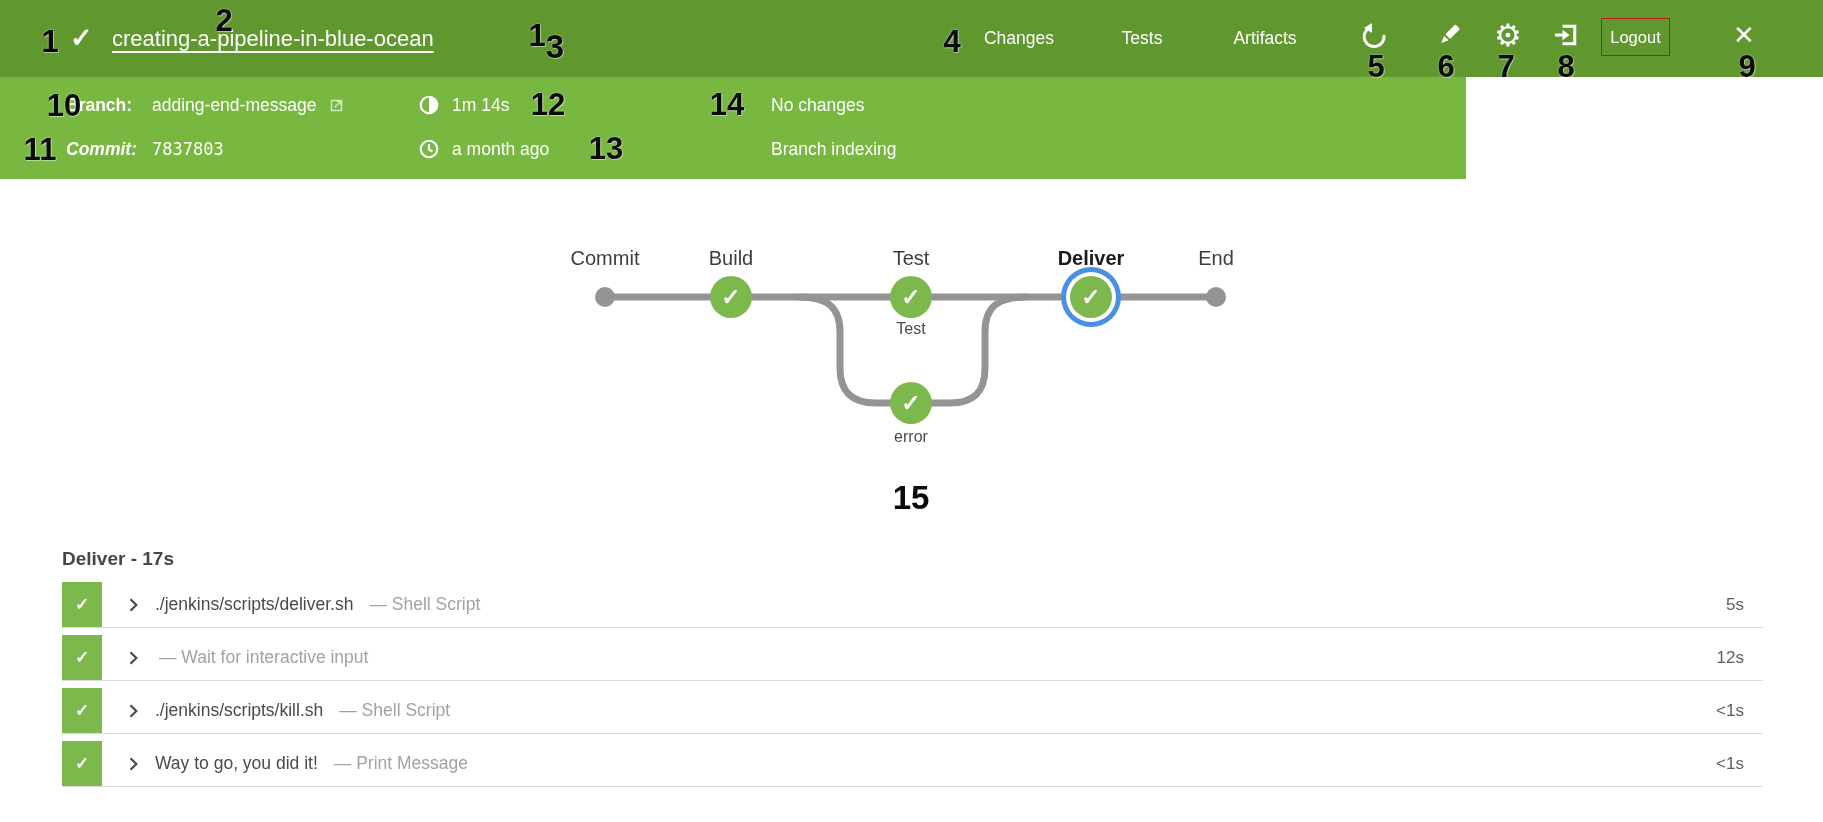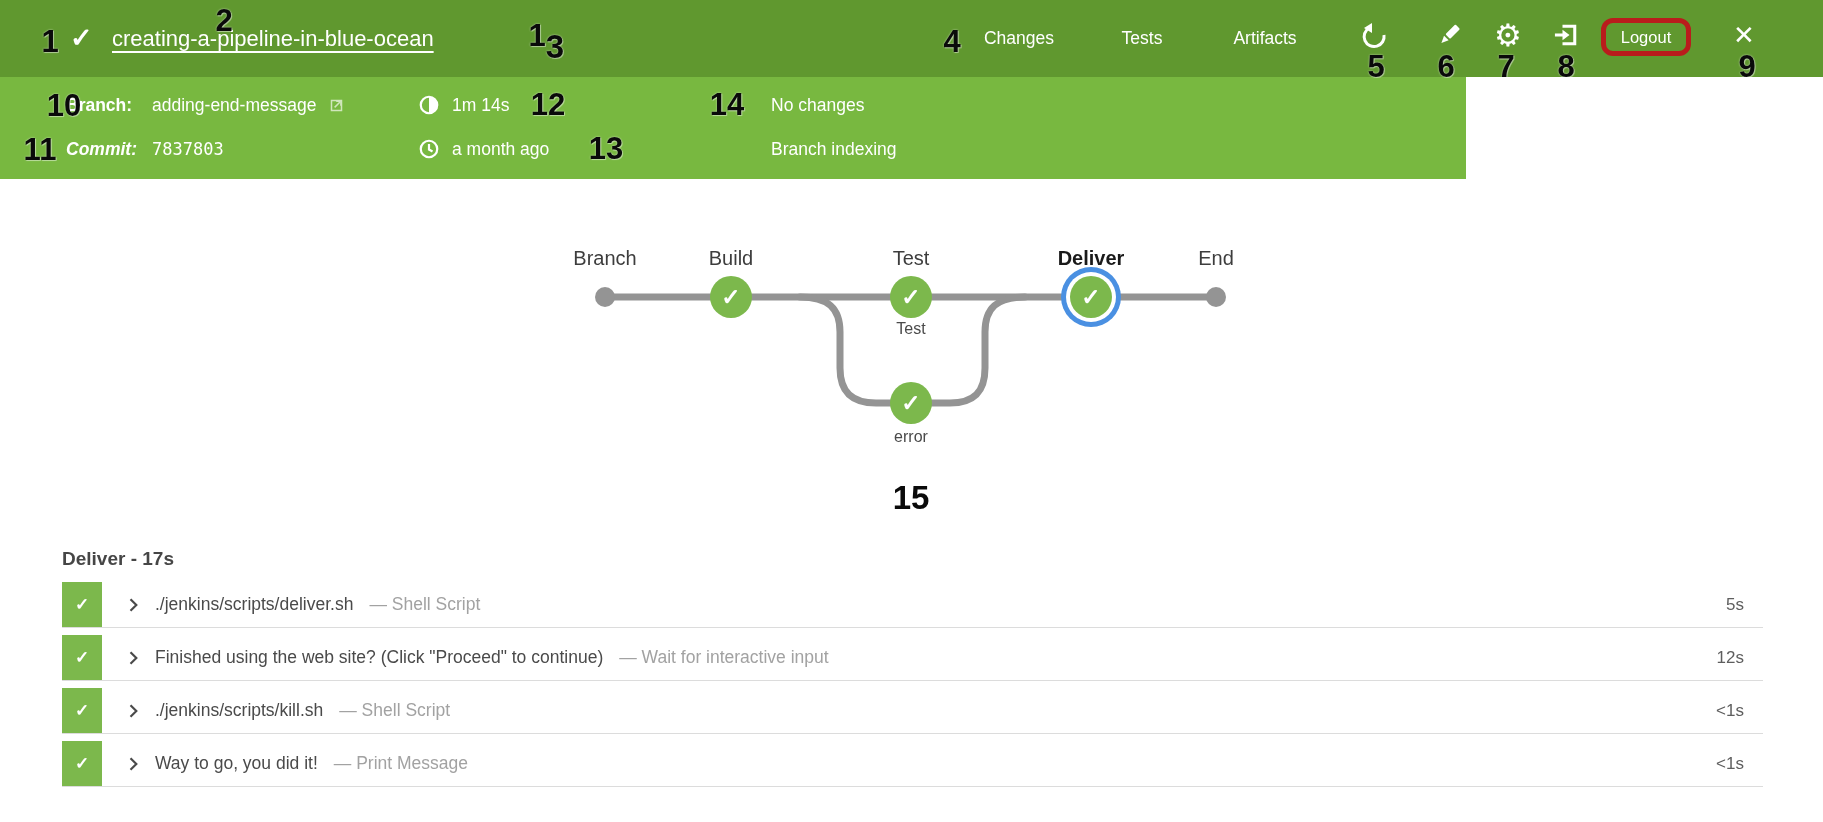--- a/index.html
+++ b/index.html
@@ -12,22 +12,22 @@
                   color:#fff; font-size:27px; font-weight:bold; }
   .run-title { position:absolute; left:112px; top:0; height:77px; line-height:77px;
                color:#fff; font-size:22px; text-decoration:underline; text-underline-offset:5px;
                cursor:pointer; white-space:nowrap; }
   .tab { position:absolute; top:0; height:77px; line-height:77px; color:#fff; font-size:17.5px;
          transform:translateX(-50%); cursor:pointer; white-space:nowrap; }
   .tab.active { transform:none; left:822px; width:128px; text-align:center;
                 background:#4d7c26; font-weight:bold; }
   .tb-icon { position:absolute; top:0; height:70px; display:flex; align-items:center;
              transform:translateX(-50%); cursor:pointer; color:#fff; }
-  .logout-btn { position:absolute; left:1601px; top:18px; width:90px; height:38px;
-                background:transparent; border:5px solid #b91c1c; border-radius:12px;
+  .logout-btn { position:absolute; left:1601px; top:18px; width:69px; height:38px;
+                background:transparent; border:1px solid #b91c1c; border-radius:0;
                 color:#fff; font-size:16.5px; font-family:"Liberation Sans", sans-serif; cursor:pointer; }
   .glyph-gear { font-size:31px; line-height:1; }
   .glyph-x { font-size:26px; line-height:1; }
 
   
   .infobar { position:absolute; left:0; top:77px; width:1466px; height:102px; background:#78b840; color:#fff; }
   .ib { position:absolute; height:26px; line-height:26px; font-size:17.5px; white-space:nowrap; }
   .ib-label { font-weight:bold; }
   .mono { font-family:"DejaVu Sans Mono","Liberation Mono",monospace; font-size:17px; }
   .ib-ico { position:absolute; width:22px; height:22px; }
@@ -136,21 +136,21 @@
 
     <span class="ib" style="left:771px; top:15px;">No changes</span>
     <span class="ib" style="left:771px; top:59px;">Branch indexing</span>
   </div>
 
   <svg class="graph-svg" width="1823" height="530" viewBox="0 0 1823 530">
     <path d="M605 297 H1216" fill="none" stroke="#949494" stroke-width="7"></path>
     <path d="M800 297 C828 297 840 308 840 332 L840 368 C840 392 852 403 876 403 L950 403 C974 403 985 392 985 368 L985 332 C985 308 997 297 1025 297" fill="none" stroke="#949494" stroke-width="7" stroke-linecap="round"></path>
   </svg>
 
-  <span class="stage-label" style="left:605px; top:247px;">Branch</span>
+  <span class="stage-label" style="left:605px; top:247px;">Commit</span>
   <span class="stage-label" style="left:731px; top:247px;">Build</span>
   <span class="stage-label" style="left:911px; top:247px;">Test</span>
   <span class="stage-label sel" style="left:1091px; top:247px;">Deliver</span>
   <span class="stage-label" style="left:1216px; top:247px;">End</span>
 
   <div class="dot" style="left:605px; top:297px;"></div>
   <div class="node" style="left:731px; top:297px;">✓</div>
   <div class="node" style="left:911px; top:297px;">✓</div>
   <div class="node selected" style="left:1091px; top:297px;">✓</div>
   <div class="dot" style="left:1216px; top:297px;"></div>
@@ -176,21 +176,20 @@
       <span class="step-dur">5s</span>
     </div>
 
     <div class="step-row">
       <div class="step-strip">✓</div>
       <span class="step-chev">
         <svg width="20" height="20" viewBox="0 0 24 24">
             <polyline points="9,5 16,12 9,19" fill="none" stroke="#4a4a4a" stroke-width="2.6"></polyline>
           </svg>
       </span>
-      <span class="step-title">Finished using the web site? (Click "Proceed" to continue)</span>
       <span class="step-type">— Wait for interactive input</span>
       <span class="step-dur">12s</span>
     </div>
 
     <div class="step-row">
       <div class="step-strip">✓</div>
       <span class="step-chev">
         <svg width="20" height="20" viewBox="0 0 24 24">
             <polyline points="9,5 16,12 9,19" fill="none" stroke="#4a4a4a" stroke-width="2.6"></polyline>
           </svg>

